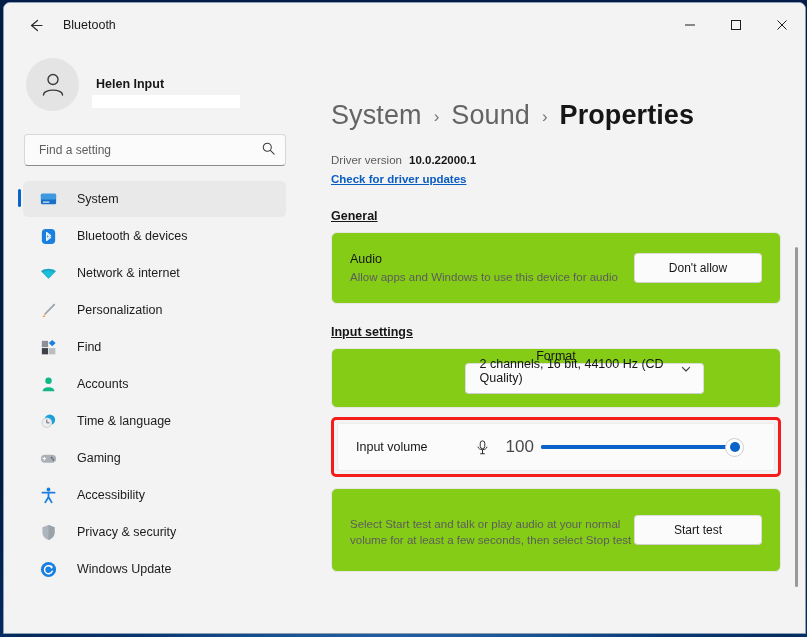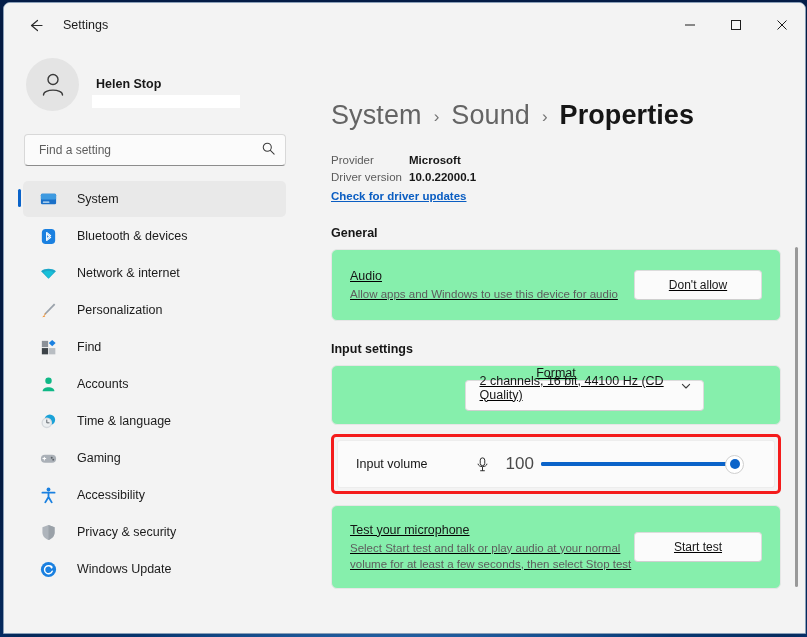--- a/index.html
+++ b/index.html
@@ -239,31 +239,31 @@
     font-weight: bold;
     display: inline-block;
   }
 
   .section-title {
     font-size: 12.5px;
     font-weight: bold;
     color: #161616;
     margin-top: 21px;
     margin-bottom: 9px;
+    text-decoration: underline;
   }
   .card {
     width: 450px;
-    background: #86efac;
+    background: #84cc16;
     border: 1px solid #e6e6e6;
     border-radius: 6px;
     box-sizing: border-box;
     display: flex;
     align-items: center;
     padding: 0 18px;
-    text-decoration: underline;
   }
   .card-texts { flex: 1; }
   .card-title { font-size: 12.5px; color: #161616; }
   .card-sub {
     font-size: 11.5px;
     color: #5d5d5d;
     line-height: 16px;
     margin-top: 3px;
     max-width: 290px;
   }
@@ -396,21 +396,21 @@
 
 <div id="window">
 
   <div id="titlebar">
     <div id="back-btn">
       <svg width="17" height="17" viewBox="0 0 17 17" fill="none" stroke="currentColor" stroke-width="1.2">
         <path d="M10.5 3.5 L4.5 8.5 L10.5 13.5" stroke-linecap="round" stroke-linejoin="round"></path>
         <path d="M4.7 8.5 H15" stroke-linecap="round"></path>
       </svg>
     </div>
-    <div id="title-text">Settings</div>
+    <div id="title-text">Bluetooth</div>
     <div id="wincontrols">
       <div class="wc">
         <svg width="12" height="12" viewBox="0 0 12 12" stroke="currentColor" stroke-width="1">
             <path d="M1 6 H11"></path>
           </svg>
       </div>
       <div class="wc">
         <svg width="12" height="12" viewBox="0 0 12 12" fill="none" stroke="currentColor" stroke-width="1">
             <rect x="1.5" y="1.5" width="9" height="9"></rect>
           </svg>
@@ -428,21 +428,21 @@
     <div id="sidebar">
 
       <div id="account">
         <div id="avatar">
           <svg width="30" height="30" viewBox="0 0 30 30" fill="none" stroke="#3a3a3a" stroke-width="1.4">
             <circle cx="15" cy="10.5" r="5"></circle>
             <path d="M5.5 26 C5.5 19.5 24.5 19.5 24.5 26" stroke-linecap="round"></path>
           </svg>
         </div>
         <div id="account-text">
-          <div id="acct-name">Helen Stop</div>
+          <div id="acct-name">Helen Input</div>
           <div id="acct-email"></div>
           <div id="email-redaction"></div>
         </div>
       </div>
 
       <div id="search-wrap">
         <input id="search-input" type="text" placeholder="Find a setting" style="">
         <span>
           <svg width="15" height="15" viewBox="0 0 16 16" fill="none" stroke="#3b3b3b" stroke-width="1.1">
             <circle cx="6.7" cy="6.7" r="4.3"></circle>
@@ -582,24 +582,20 @@
       <div id="breadcrumb">
         <span class="crumb">System</span>
         <span class="crumb-sep">›</span>
         <span class="crumb">Sound</span>
         <span class="crumb-sep">›</span>
         <span class="crumb current">Properties</span>
       </div>
 
       <div id="driverinfo">
         <div class="drow">
-          <span class="dlabel">Provider</span>
-          <span class="dvalue">Microsoft</span>
-        </div>
-        <div class="drow">
           <span class="dlabel">Driver version</span>
           <span class="dvalue">10.0.22000.1</span>
         </div>
         <a id="driver-link" href="#">Check for driver updates</a>
       </div>
 
       <div class="section-title">General</div>
 
       <div class="card" id="audio-card">
         <div class="card-texts">
@@ -637,21 +633,20 @@
           <div id="slider">
             <div id="slider-track" style="background: rgb(10, 99, 201);"></div>
             <div id="slider-fill" style="width: 194px;"></div>
             <div id="slider-thumb" style="left: 184.5px;"></div>
           </div>
         </div>
       </div>
 
       <div class="card" id="mic-test-card">
         <div class="card-texts">
-          <div class="card-title">Test your microphone</div>
           <div class="card-sub">Select Start test and talk or play audio at your normal volume for at least a few seconds, then select Stop test</div>
         </div>
         <button class="pill-btn">Start test</button>
       </div>
 
       <div id="scrollbar"></div>
     </div>
 
   </div>
 </div>

